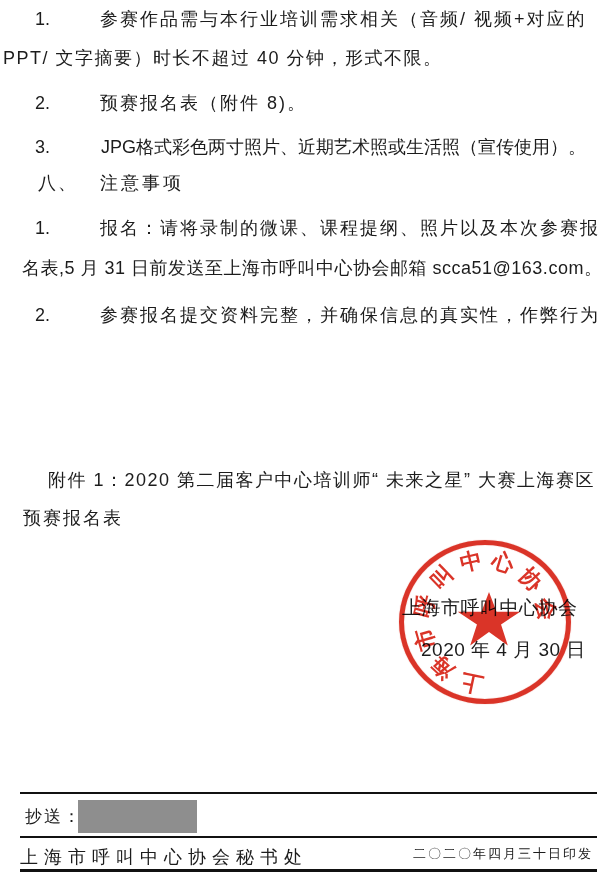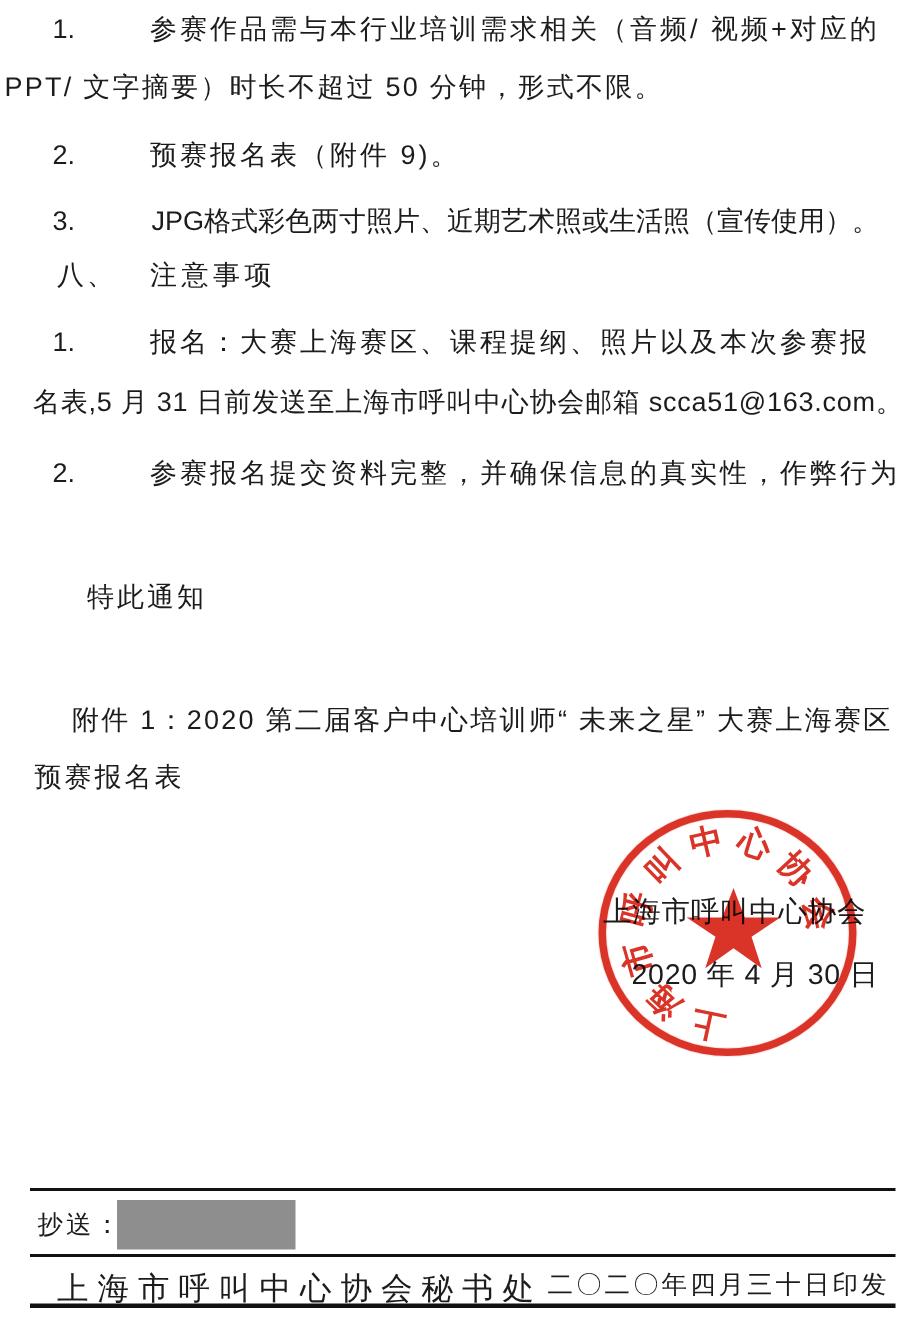--- a/index.html
+++ b/index.html
@@ -38,60 +38,57 @@
     transform:rotate(var(--a)) translateY(-62px);
   }
   .seal-star{position:absolute;left:58px;top:52px;width:64px;height:56px;}
   
   .rule{position:absolute;left:20px;width:577px;background:#111;}
   .rule-1{top:792px;height:2px;}
   .rule-2{top:836px;height:2px;}
   .rule-3{top:869px;height:3px;}
   .cc-label{position:absolute;left:25px;top:805px;font-size:17px;letter-spacing:2px;text-align:right;}
   .cc-redact{position:absolute;left:78px;top:800px;width:119px;height:33px;background:#8e8e8e;}
-  .foot-left{position:absolute;left:38px;top:845px;font-size:21px;letter-spacing:6px;white-space:nowrap;}
-  .foot-right{position:absolute;right:7px;top:845px;font-size:17px;letter-spacing:2px;white-space:nowrap;}
+  .foot-left{position:absolute;left:20px;top:845px;font-size:18px;letter-spacing:6px;white-space:nowrap;}
+  .foot-right{position:absolute;right:7px;top:845px;font-size:13px;letter-spacing:2px;white-space:nowrap;}
 </style>
 </head>
 <body>
 
 <div class="page">
 
   <div class="bline" style="top:8px">
     <span class="num" style="left:35px">1.</span>
     <span class="txt" style="left:100px;letter-spacing:2px">参赛作品需与本行业培训需求相关（音频/ 视频+对应的</span>
   </div>
   <div class="bline" style="top:47px">
-    <span class="txt" style="left:3px;letter-spacing:1.5px">PPT/ 文字摘要）时长不超过 50 分钟，形式不限。</span>
+    <span class="txt" style="left:3px;letter-spacing:1.5px">PPT/ 文字摘要）时长不超过 40 分钟，形式不限。</span>
   </div>
   <div class="bline" style="top:92px">
     <span class="num" style="left:35px">2.</span>
-    <span class="txt" style="left:100px;letter-spacing:2px">预赛报名表（附件 9)。</span>
+    <span class="txt" style="left:100px;letter-spacing:2px">预赛报名表（附件 8)。</span>
   </div>
   <div class="bline" style="top:136px">
     <span class="num" style="left:35px">3.</span>
     <span class="txt" style="left:101px;letter-spacing:0px">JPG格式彩色两寸照片、近期艺术照或生活照（宣传使用）。</span>
   </div>
   <div class="bline" style="top:172px">
     <span class="num" style="left:38px;letter-spacing:2px">八、</span>
     <span class="txt bold" style="left:100px;letter-spacing:3px">注意事项</span>
   </div>
   <div class="bline" style="top:217px">
     <span class="num" style="left:35px">1.</span>
-    <span class="txt" style="left:100px;letter-spacing:2px">报名：大赛上海赛区、课程提纲、照片以及本次参赛报</span>
+    <span class="txt" style="left:100px;letter-spacing:2px">报名：请将录制的微课、课程提纲、照片以及本次参赛报</span>
   </div>
   <div class="bline" style="top:257px">
     <span class="txt" style="left:22px;letter-spacing:0.5px">名表,5 月 31 日前发送至上海市呼叫中心协会邮箱 scca51@163.com。</span>
   </div>
   <div class="bline" style="top:304px">
     <span class="num" style="left:35px">2.</span>
     <span class="txt" style="left:100px;letter-spacing:2px">参赛报名提交资料完整，并确保信息的真实性，作弊行为</span>
-  </div>
-  <div class="bline" style="top:387px">
-    <span class="txt" style="left:58px;letter-spacing:2px">特此通知</span>
   </div>
   <div class="bline" style="top:469px">
     <span class="txt" style="left:48px;letter-spacing:1.5px">附件 1：2020 第二届客户中心培训师“ 未来之星” 大赛上海赛区</span>
   </div>
   <div class="bline" style="top:507px">
     <span class="txt" style="left:23px;letter-spacing:2px">预赛报名表</span>
   </div>
 
   <div class="sig-org">上海市呼叫中心协会</div>
   <div class="sig-date">2020 年 4 月 30 日</div>

